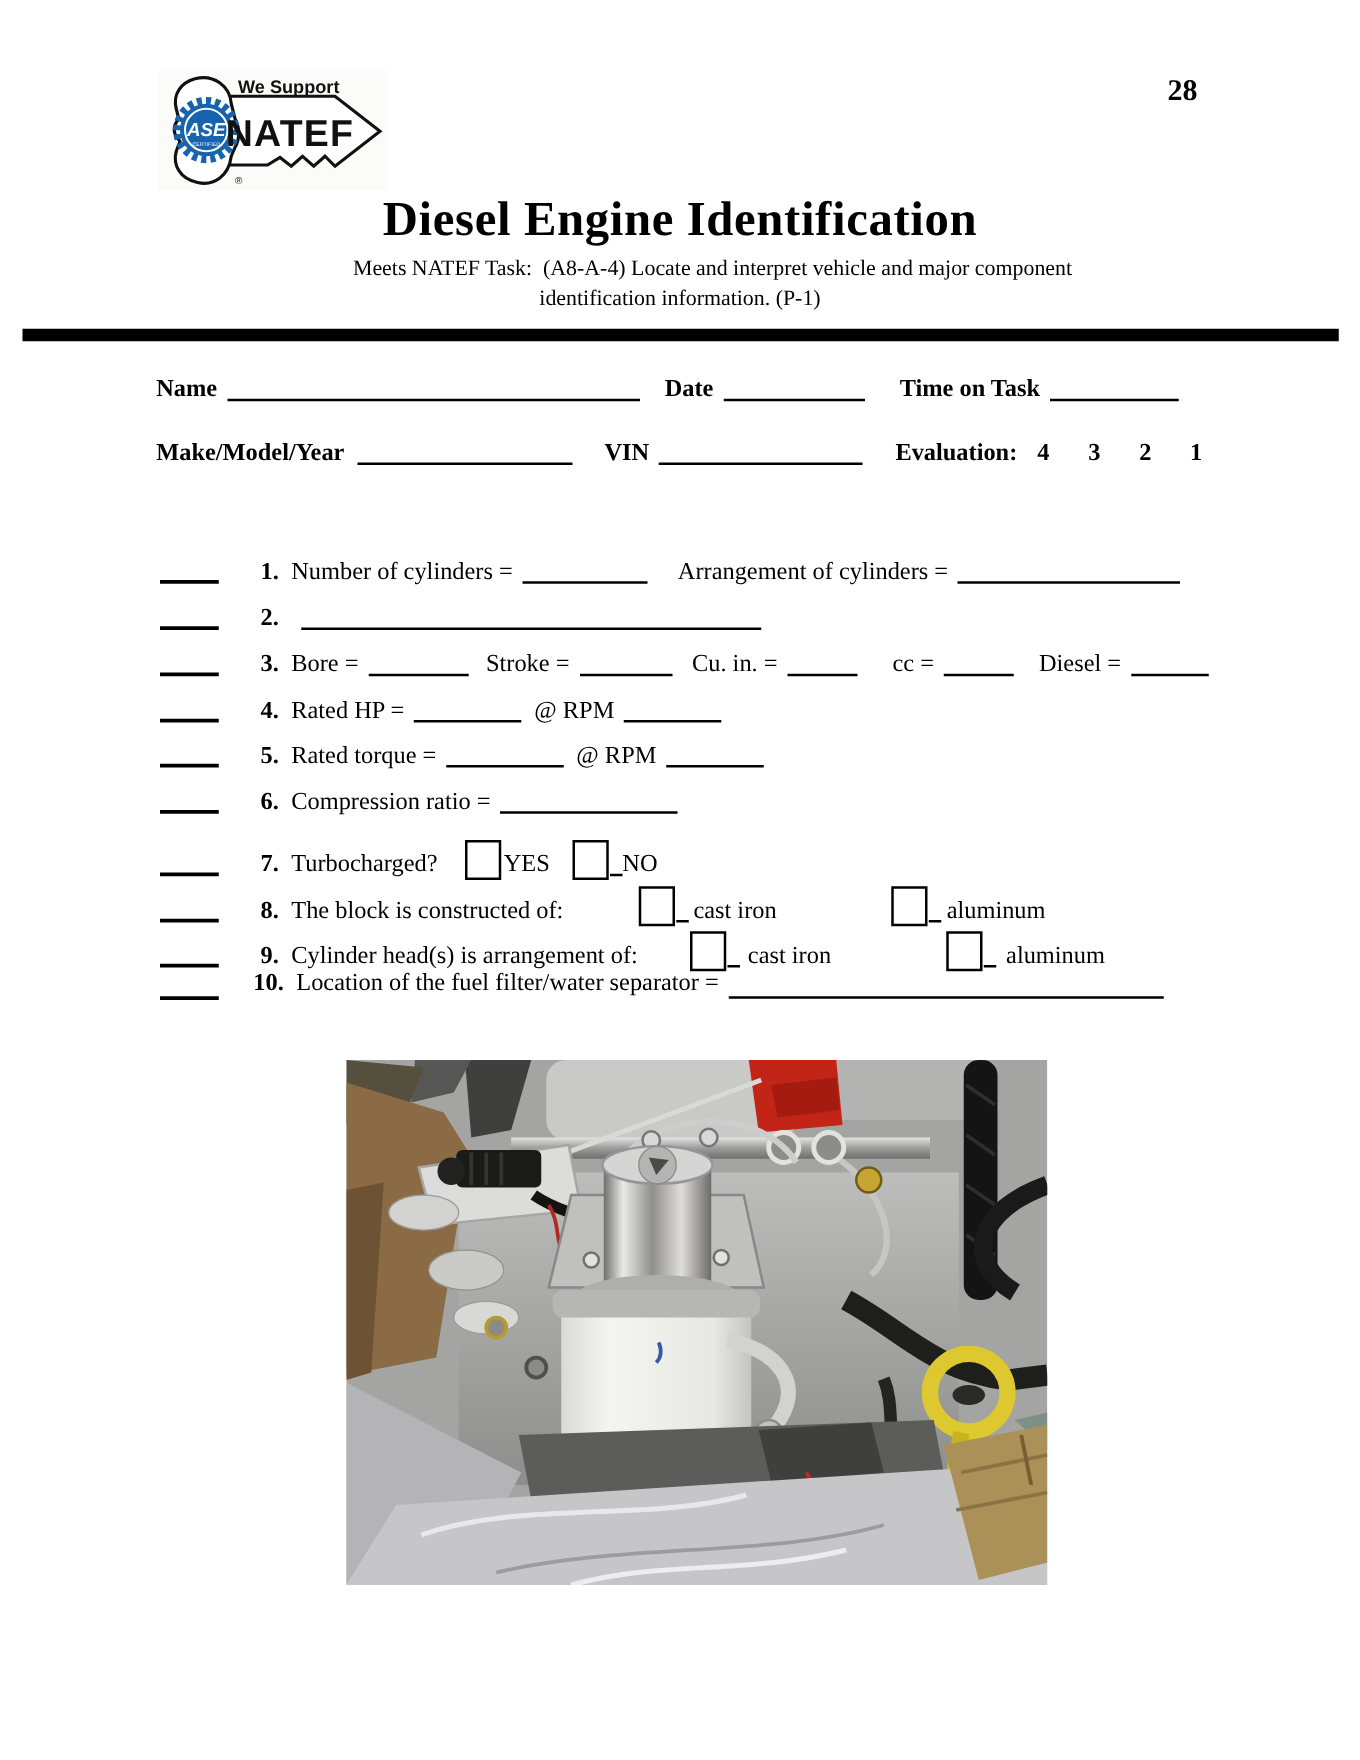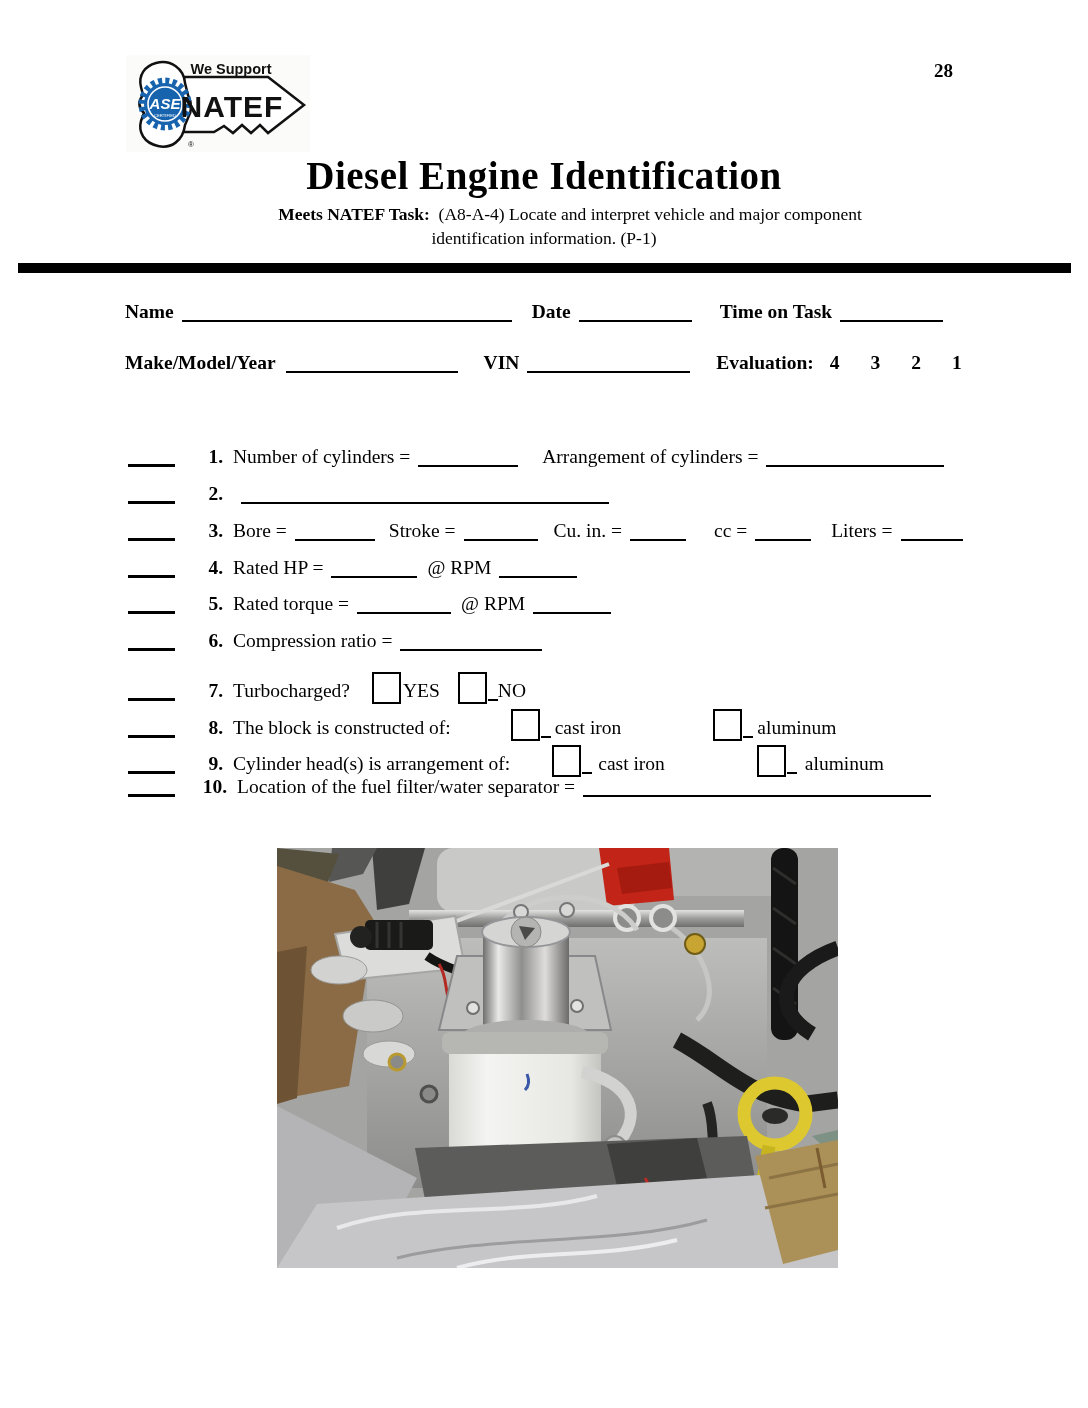--- a/index.html
+++ b/index.html
@@ -4,25 +4,25 @@
 <style>
   html,body { margin:0; padding:0; }
   body {
     width:1088px; height:1408px; background:#ffffff; position:relative;
     font-family:"Liberation Serif", serif; color:#000;
     -webkit-font-smoothing:antialiased;
   }
   .abs { position:absolute; }
 
   
-  .page-num { left:934px; top:60px; font-size:19px; font-weight:bold; }
+  .page-num { left:934px; top:60px; font-size:24px; font-weight:bold; }
   .logo-box { left:126px; top:55px; width:184px; height:97px; }
   .title { left:0; right:0; top:153px; text-align:center; font-size:39px; font-weight:bold; letter-spacing:0.5px; }
   .subtitle { left:0; right:0; top:202px; text-align:center; font-size:17.5px; line-height:24px; }
-  .subtitle .b { font-weight:bold; }
+  .subtitle .b { font-weight:normal; }
   .divider { left:18px; top:263px; width:1053px; height:10px; background:#000; }
 
   
   .form-row { display:flex; align-items:baseline; font-size:19.5px; font-weight:bold; white-space:nowrap; }
   .row1 { left:125px; top:301px; }
   .row2 { left:125px; top:352px; }
   .blank { display:inline-block; border-bottom:2px solid #000; height:14px; position:relative; top:4px; }
   .lead { width:47px; border-bottom:3px solid #000; margin-right:14px; flex:none; }
   .eval-num { margin-left:31px; }
 
@@ -108,21 +108,21 @@
   <span class="blank lead"></span>
   <span class="q-num">3.</span>
   <span>Bore =</span>
   <span class="blank" style="width:80px; margin-left:8px;"></span>
   <span style="margin-left:14px;">Stroke =</span>
   <span class="blank" style="width:74px; margin-left:8px;"></span>
   <span style="margin-left:16px;">Cu. in. =</span>
   <span class="blank" style="width:56px; margin-left:8px;"></span>
   <span style="margin-left:28px;">cc =</span>
   <span class="blank" style="width:56px; margin-left:8px;"></span>
-  <span style="margin-left:20px;">Liters =</span>
+  <span style="margin-left:20px;">Diesel =</span>
   <span class="blank" style="width:62px; margin-left:8px;"></span>
 </div>
 
 <div class="abs q-row" style="top:557px;">
   <span class="blank lead"></span>
   <span class="q-num">4.</span>
   <span>Rated HP =</span>
   <span class="blank" style="width:86px; margin-left:8px;"></span>
   <span style="margin-left:10px;">@ RPM</span>
   <span class="blank" style="width:78px; margin-left:8px;"></span>
@@ -172,21 +172,21 @@
   <span class="q-num">9.</span>
   <span>Cylinder head(s) is arrangement of:</span>
   <span class="cbox" style="margin-left:42px;"></span>
   <span class="blank cbu"></span>
   <span style="margin-left:6px;">cast iron</span>
   <span class="cbox" style="margin-left:92px;"></span>
   <span class="blank cbu"></span>
   <span style="margin-left:8px;">aluminum</span>
 </div>
 
-<div class="abs q-row" style="top:776px;">
+<div class="abs q-row" style="top:776px;align-items:center;">
   <span class="blank lead"></span>
   <span class="q-num" style="width:38px;">10.</span>
   <span>Location of the fuel filter/water separator =</span>
   <span class="blank" style="width:348px; margin-left:8px;"></span>
 </div>
 
 <div class="abs photo">
   <svg width="561" height="420" viewBox="0 0 561 420">
     <defs>
       <linearGradient id="metalV" x1="0" y1="0" x2="1" y2="0">

